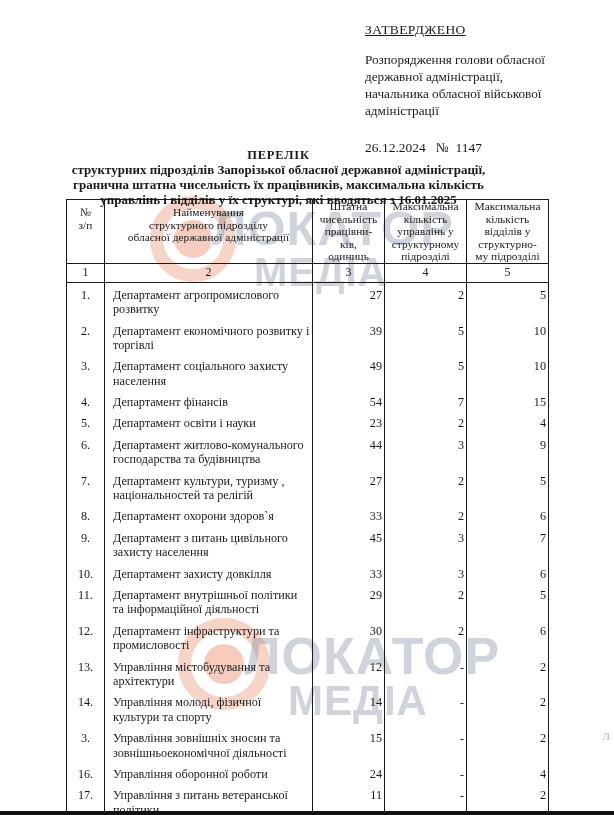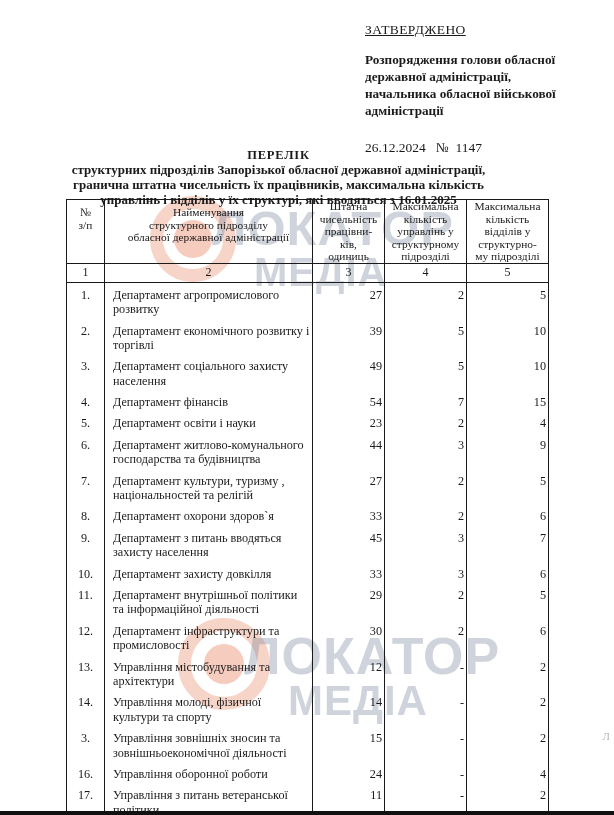--- a/index.html
+++ b/index.html
@@ -76,21 +76,20 @@
   }
   .approval-title {
     font-size: 13.5px;
     letter-spacing: 0.4px;
     margin-bottom: 14px;
     text-decoration: underline;
   }
   .approval-body {
     font-size: 13.2px;
     line-height: 1.28;
-    font-weight: bold;
   }
   .approval-date {
     font-size: 13.5px;
     margin-top: 20px;
     white-space: pre;
   }
 
   .doc-title-wrap {
     position: absolute;
     left: 0;
@@ -313,21 +312,21 @@
           </tr>
           <tr>
             <td class="c-num">8.</td>
             <td class="c-name">Департамент охорони здоров`я</td>
             <td class="c-staff">33</td>
             <td class="c-dirs">2</td>
             <td class="c-depts">6</td>
           </tr>
           <tr>
             <td class="c-num">9.</td>
-            <td class="c-name">Департамент з питань  вводяться захисту населення</td>
+            <td class="c-name">Департамент з питань  цивільного захисту населення</td>
             <td class="c-staff">45</td>
             <td class="c-dirs">3</td>
             <td class="c-depts">7</td>
           </tr>
           <tr>
             <td class="c-num">10.</td>
             <td class="c-name">Департамент захисту довкілля</td>
             <td class="c-staff">33</td>
             <td class="c-dirs">3</td>
             <td class="c-depts">6</td>

